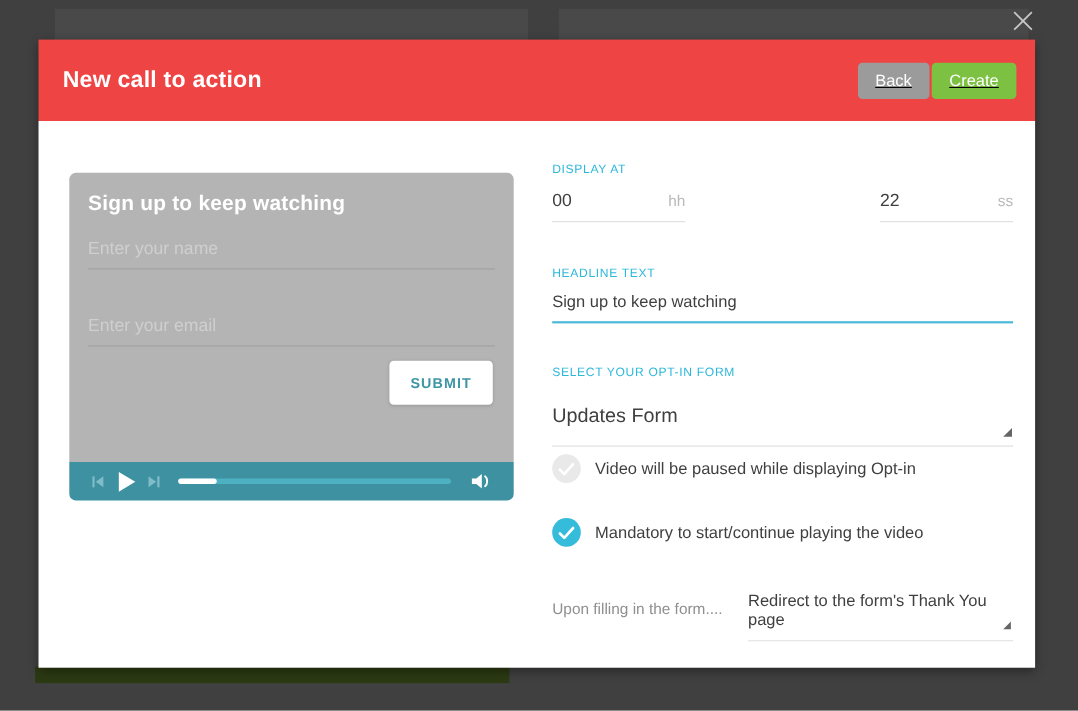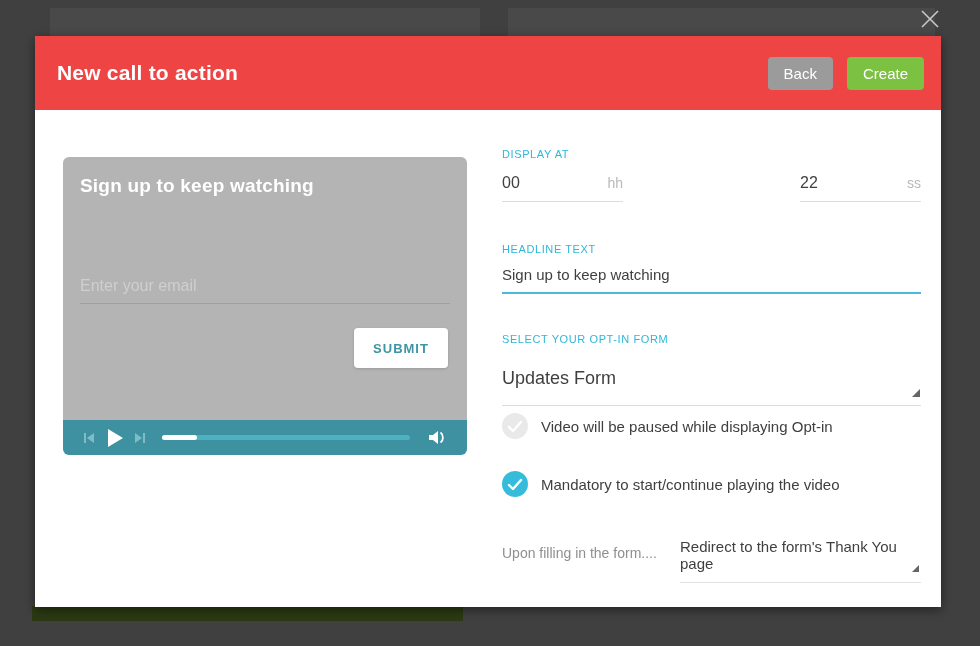--- a/index.html
+++ b/index.html
@@ -22,21 +22,21 @@
   
   .modal {
     position:absolute; left:35px; top:36px; width:906px; height:571px;
     box-shadow:0 3px 10px rgba(0,0,0,.45);
   }
   .modal-header {
     height:74px; background:#ef4444;
     display:flex; align-items:center; padding:0 17px 0 22px;
   }
   .modal-title { color:#fff; font-size:21px; font-weight:bold; letter-spacing:.2px; }
-  .header-buttons { margin-left:auto; display:flex; gap:14px; }
+  .header-buttons { margin-left:auto; display:flex; gap:2px;text-decoration:underline; }
   .btn {
     border:none; border-radius:4px; color:#fff; font-size:15px;
     font-family:inherit; padding:8px 16px; cursor:pointer; line-height:1;
     height:33px; display:flex; align-items:center;
   }
   .btn-back   { background:#9b9b9b; }
   .btn-create { background:#7cc142; }
 
   .modal-body { position:relative; height:497px; background:#ffffff; }
 
@@ -49,21 +49,21 @@
   .pv-headline {
     position:absolute; left:17px; top:18px;
     color:#fff; font-size:19px; font-weight:bold; letter-spacing:.2px;
   }
   .pv-field {
     position:absolute; left:17px; right:17px;
     font-size:16px; color:#cfcfcf;
     border-bottom:1px solid #9f9f9f; padding-bottom:8px;
   }
   .pv-field.name  { top:61px; }
-  .pv-field.email { top:120px; }
+  .pv-field.email { top:131px; }
   .pv-submit {
     position:absolute; left:291px; top:171px; width:94px; height:40px;
     background:#fff; border:none; border-radius:4px;
     color:#3e95a4; font-size:13px; font-weight:bold; letter-spacing:1px;
     font-family:inherit; cursor:pointer;
     box-shadow:0 1px 3px rgba(0,0,0,.15);
   }
   .player-bar {
     position:absolute; left:0; bottom:0; width:404px; height:35px;
     background:#3d91a1; border-radius:0 0 6px 6px;
@@ -156,20 +156,21 @@
       <button class="btn btn-back">Back</button>
       <button class="btn btn-create">Create</button>
     </div>
   </div>
 
   <div class="modal-body">
 
     <div class="video-preview">
       <div class="optin-card">
         <div class="pv-headline">Sign up to keep watching</div>
+        <div class="pv-field name">Enter your name</div>
         <div class="pv-field email">Enter your email</div>
         <button class="pv-submit">SUBMIT</button>
       </div>
       <div class="player-bar">
         <span class="pb-icon pb-prev">
           <svg width="13" height="12" viewBox="0 0 13 12">
             <rect x="1" y="1" width="2" height="10" fill="#7fbcc8"></rect>
             <path d="M11 1 L4 6 L11 11 Z" fill="#7fbcc8"></path>
           </svg>
         </span>

